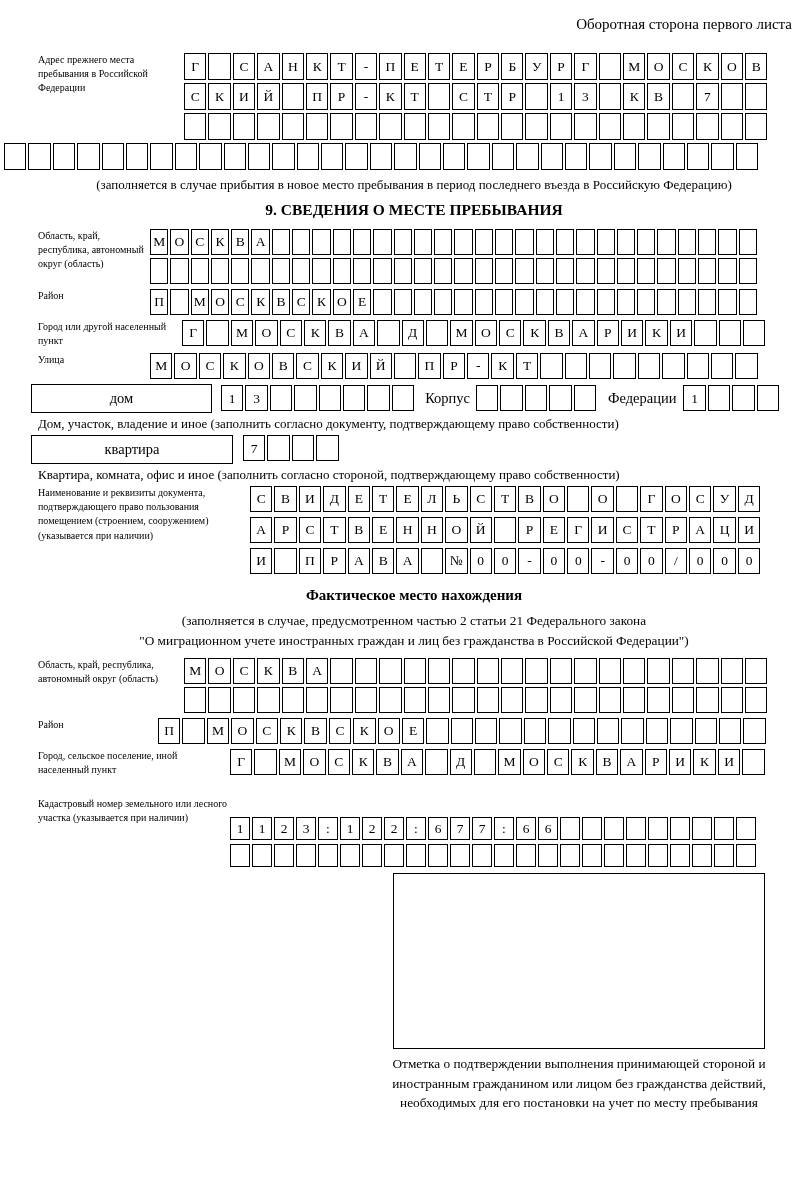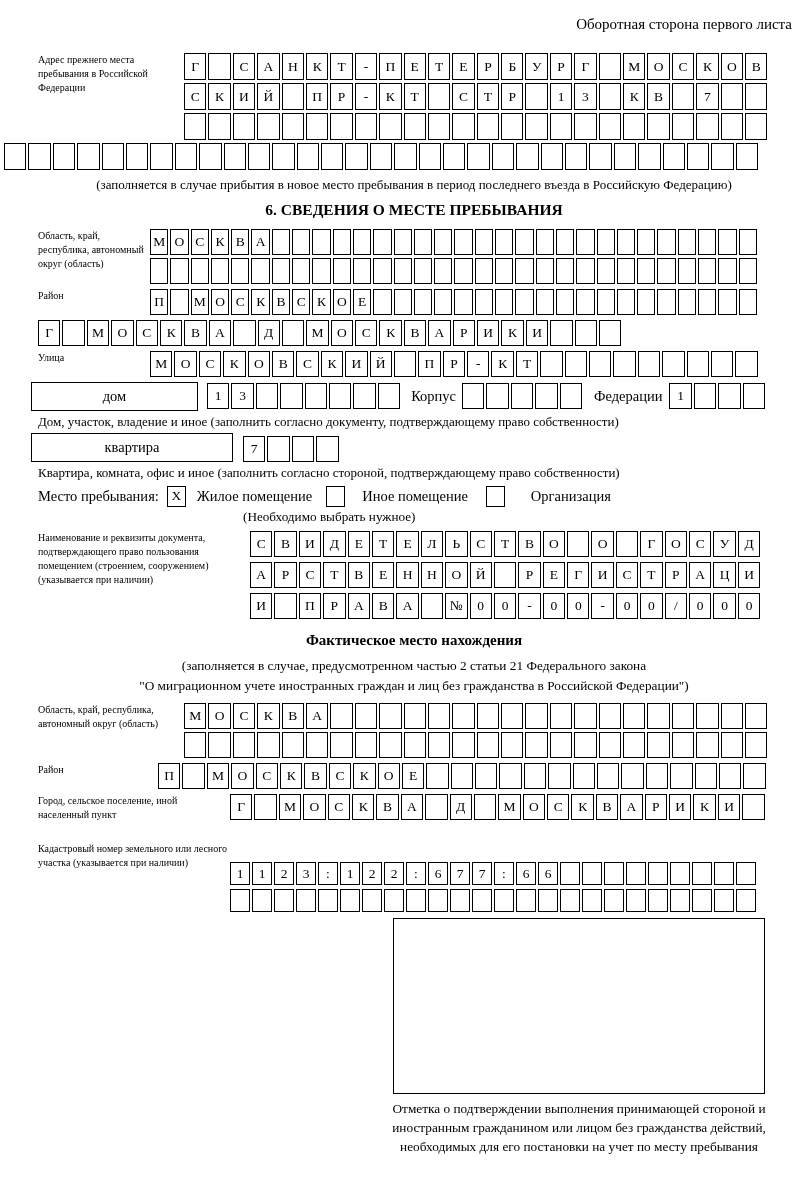--- a/index.html
+++ b/index.html
@@ -162,21 +162,21 @@
       <span class="cell"></span>
       <span class="cell"></span>
       <span class="cell"></span>
       <span class="cell"></span>
       <span class="cell"></span>
       <span class="cell"></span>
       <span class="cell"></span>
     </div>
   <div class="caption center">(заполняется в случае прибытия в новое место пребывания в период последнего въезда в Российскую Федерацию)</div>
 
-  <div class="h2">6. СВЕДЕНИЯ О МЕСТЕ ПРЕБЫВАНИЯ</div>
+  <div class="h2">9. СВЕДЕНИЯ О МЕСТЕ ПРЕБЫВАНИЯ</div>
 
   <div class="frow mb5">
     <div class="flabel lw112">Область, край, республика, автономный округ (область)</div>
     <div class="cellcol">
       <div class="cells cw18">
           <span class="cell">М</span>
           <span class="cell">О</span>
           <span class="cell">С</span>
           <span class="cell">К</span>
           <span class="cell">В</span>
@@ -271,20 +271,21 @@
         <span class="cell"></span>
         <span class="cell"></span>
         <span class="cell"></span>
         <span class="cell"></span>
         <span class="cell"></span>
         <span class="cell"></span>
       </div>
   </div>
 
   <div class="frow mb5">
+    <div class="flabel lw144">Город или другой населенный пункт</div>
     <div class="cells">
         <span class="cell">Г</span>
         <span class="cell"></span>
         <span class="cell">М</span>
         <span class="cell">О</span>
         <span class="cell">С</span>
         <span class="cell">К</span>
         <span class="cell">В</span>
         <span class="cell">А</span>
         <span class="cell"></span>
@@ -331,21 +332,21 @@
         <span class="cell"></span>
         <span class="cell"></span>
         <span class="cell"></span>
         <span class="cell"></span>
         <span class="cell"></span>
         <span class="cell"></span>
       </div>
   </div>
 
   <div class="frow mb2" style="align-items:center;margin-left:-7px">
-    <div class="labelbox" style="width:167px">дом</div>
+    <div class="labelbox" style="width:181px">дом</div>
     <div class="cells" style="margin-left:9px">
         <span class="cell">1</span>
         <span class="cell">3</span>
         <span class="cell"></span>
         <span class="cell"></span>
         <span class="cell"></span>
         <span class="cell"></span>
         <span class="cell"></span>
         <span class="cell"></span>
       </div>
@@ -360,47 +361,31 @@
     <div class="inline-lbl" style="margin-left:12px">Федерации</div>
     <div class="cells" style="margin-left:7px">
         <span class="cell">1</span>
         <span class="cell"></span>
         <span class="cell"></span>
         <span class="cell"></span>
       </div>
   </div>
   <div class="caption mb2">Дом, участок, владение и иное (заполнить согласно документу, подтверждающему право собственности)</div>
 
-  <div class="frow mb2" style="align-items:flex-end;margin-left:-7px;margin-top:3px">
+  <div class="frow mb2" style="align-items:flex-start;margin-left:-7px;margin-top:3px">
     <div class="labelbox" style="width:202px">квартира</div>
     <div class="cells" style="margin-left:10px">
         <span class="cell">7</span>
         <span class="cell"></span>
         <span class="cell"></span>
         <span class="cell"></span>
       </div>
   </div>
   <div class="caption mb2">Квартира, комната, офис и иное (заполнить согласно стороной, подтверждающему право собственности)</div>
 
-  <div class="resrow">
-    <span>Место пребывания:</span>
-    <span class="cells cbox" style="margin-left:8px">
-        <span class="cell">X</span>
-      </span>
-    <span style="margin-left:11px">Жилое помещение</span>
-    <span class="cells cbox" style="margin-left:14px">
-        <span class="cell"></span>
-      </span>
-    <span style="margin-left:17px">Иное помещение</span>
-    <span class="cells cbox" style="margin-left:18px">
-        <span class="cell"></span>
-      </span>
-    <span style="margin-left:26px">Организация</span>
-  </div>
-  <div class="resnote">(Необходимо выбрать нужное)</div>
 
   <div class="frow">
     <div class="flabel lw212">Наименование и реквизиты документа, подтверждающего право пользования помещением (строением, сооружением) (указывается при наличии)</div>
     <div class="cellcol" style="row-gap:5px">
       <div class="cells">
           <span class="cell">С</span>
           <span class="cell">В</span>
           <span class="cell">И</span>
           <span class="cell">Д</span>
           <span class="cell">Е</span>

